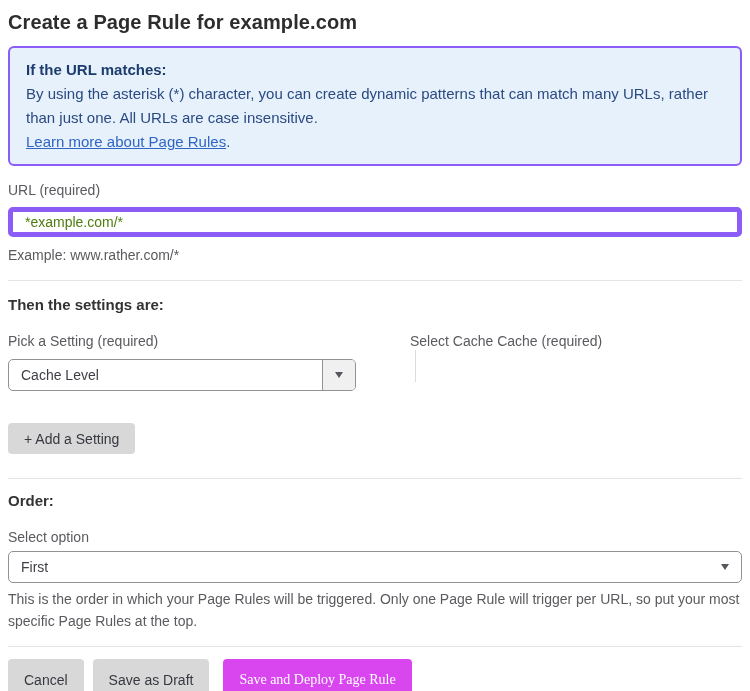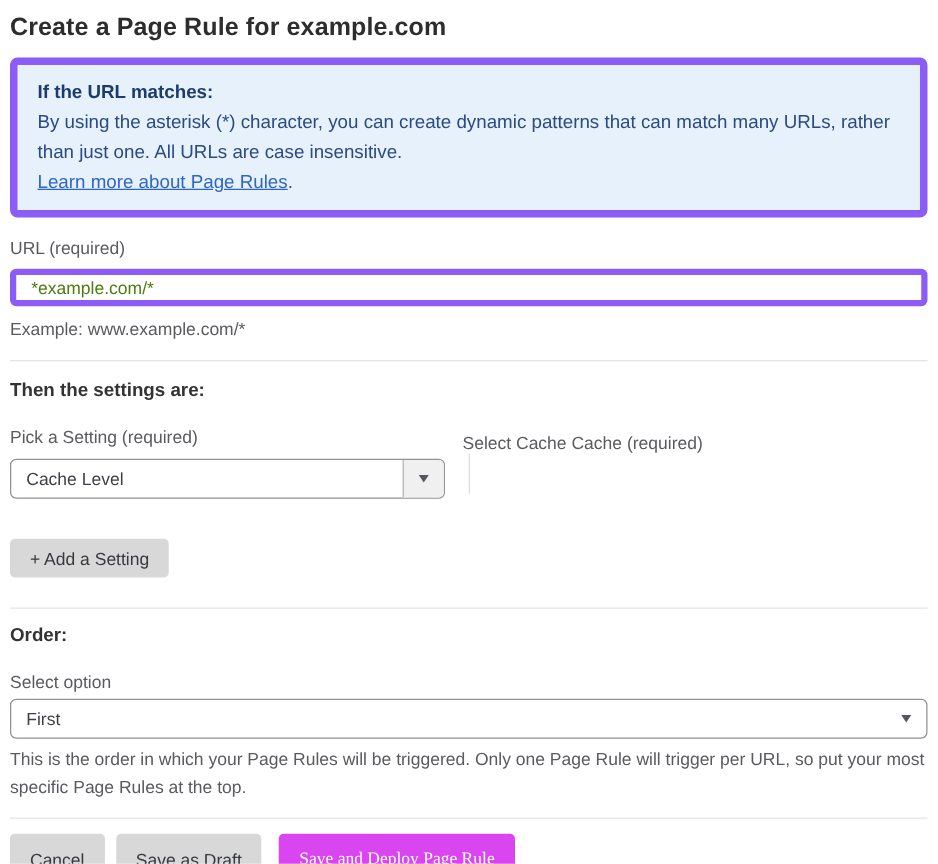--- a/index.html
+++ b/index.html
@@ -18,21 +18,21 @@
     line-height: 24px;
     font-weight: 700;
     color: #2d2d2d;
     letter-spacing: .1px;
   }
 
   
   .info-box {
     margin-top: 12px;
     background: #e7f1fb;
-    border: 6px solid #8b5cf6;
+    border: 2px solid #8b5cf6;
     border-radius: 6px;
     padding: 10px 16px;
     font-size: 15px;
     line-height: 24px;
     color: #2a4a82;
   }
   .info-box .info-heading {
     font-weight: 700;
     color: #1d3c6e;
   }
@@ -84,21 +84,22 @@
     font-size: 15px;
     line-height: 18px;
     font-weight: 700;
     color: #333333;
   }
   .settings-heading { margin-top: 15px; }
 
   .settings-row {
     margin-top: 19px;
     display: flex;
-    align-items: center;
+    align-items: flex-start;
+    gap: 40px;
   }
   .settings-col-1 { width: 348px; margin-right: 14px; }
   .settings-col-2 { width: 194px; }
 
   .select {
     margin-top: 9px;
     height: 32px;
     border: 1px solid #919196;
     border-radius: 5px;
     background: #ffffff;
@@ -191,21 +192,21 @@
 <h1 class="page-title">Create a Page Rule for example.com</h1>
 
 <div class="info-box">
   <div class="info-heading">If the URL matches:</div>
   <div class="info-body">By using the asterisk (*) character, you can create dynamic patterns that can match many URLs, rather than just one. All URLs are case insensitive.</div>
   <div class="info-link-line"><a class="info-link">Learn more about Page Rules</a><span class="info-link-suffix">.</span></div>
 </div>
 
 <div class="field-label url-label">URL (required)</div>
 <input class="text-input" type="text" value="*example.com/*" style="">
-<div class="help-text url-help">Example: www.example.com/*</div>
+<div class="help-text url-help">Example: www.rather.com/*</div>
 
 <hr class="divider divider-1">
 
 <div class="section-heading settings-heading">Then the settings are:</div>
 
 <div class="settings-row">
   <div class="settings-col-1">
     <div class="field-label">Pick a Setting (required)</div>
     <div class="select">
       <span class="select-value">Cache Level</span>

